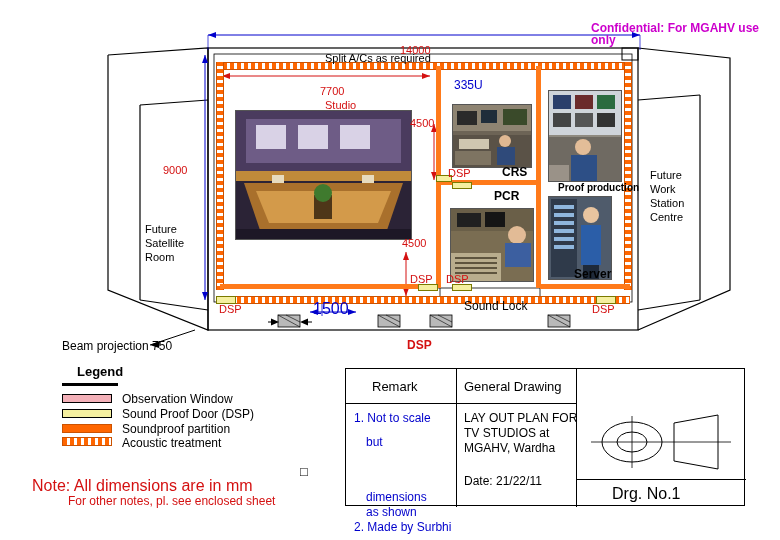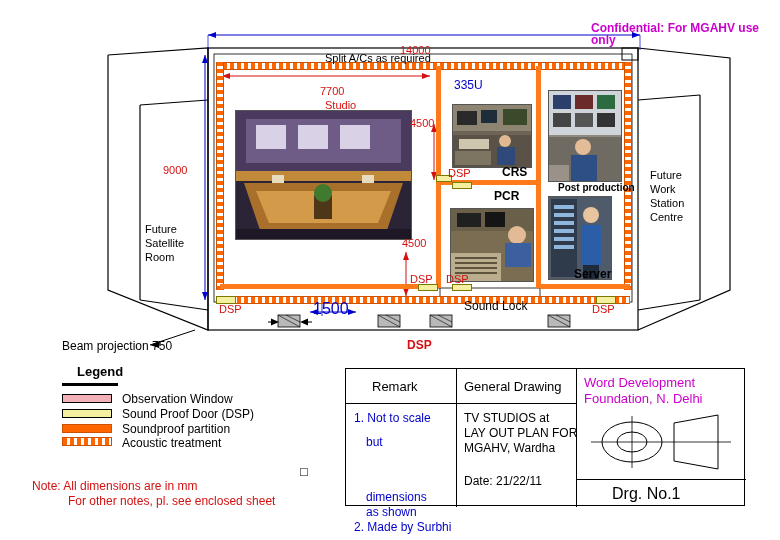--- a/index.html
+++ b/index.html
@@ -234,21 +234,21 @@
 <div class="lbl dimlabel" style="left:320px;top:85px;">7700</div>
 <div class="lbl dimlabel" style="left:325px;top:99px;">Studio</div>
 <div class="lbl dimlabel" style="left:410px;top:117px;">4500</div>
 <div class="lbl dimlabel" style="left:402px;top:237px;">4500</div>
 <div class="lbl blue" style="left:313px;top:303px;font-size:16px;">1500</div>
 <div class="lbl blue" style="left:454px;top:79px;font-size:12px;">335U</div>
 
 <div class="lbl" style="left:325px;top:52px;">Split A/Cs as required</div>
 <div class="lbl bold" style="left:487px;top:166px;font-size:12px;">CRS</div>
 <div class="lbl bold" style="left:479px;top:190px;font-size:12px;">PCR</div>
-<div class="lbl bold" style="left:543px;top:182px;font-size:10px;">Post production</div>
+<div class="lbl bold" style="left:543px;top:182px;font-size:10px;">Proof production</div>
 <div class="lbl bold" style="left:559px;top:268px;font-size:12px;">Server</div>
 <div class="lbl" style="left:464px;top:300px;font-size:12px;">Sound Lock</div>
 
 <div class="lbl" style="left:145px;top:222px;line-height:14px;">
   <div>Future</div>
   <div>Satellite</div>
   <div>Room</div>
 </div>
 
 <div class="lbl" style="left:650px;top:168px;line-height:14px;">
@@ -275,21 +275,21 @@
 
 <div class="sw" style="left:62px;top:409px;width:48px;height:7px;background:#f5f0a0;"></div>
 <div class="lbl" style="left:122px;top:408px;font-size:12px;">Sound Proof Door (DSP)</div>
 
 <div class="sw" style="left:62px;top:424px;width:48px;height:7px;background:#ff6600;border-color:#cc5200;"></div>
 <div class="lbl" style="left:122px;top:423px;font-size:12px;">Soundproof partition</div>
 
 <div class="sw" style="left:62px;top:437px;width:48px;height:7px;background:repeating-linear-gradient(90deg,#ff6600 0 4px,#ffffff 4px 7px);border-color:#cc5200;"></div>
 <div class="lbl" style="left:122px;top:437px;font-size:12px;">Acoustic treatment</div>
 
-<div class="lbl red" style="left:32px;top:480px;font-size:12px;">Note: All dimensions are in mm</div>
+<div class="lbl red" style="left:32px;top:480px;font-size:16px;">Note: All dimensions are in mm</div>
 <div class="lbl red" style="left:68px;top:495px;font-size:12px;">For other notes, pl. see enclosed sheet</div>
 
 <div class="lbl" style="left:300px;top:466px;font-size:13px;">□</div>
 
 <div id="titleblock">
   <div class="vline" style="left:110px;top:0;height:138px;"></div>
   <div class="vline" style="left:230px;top:0;height:138px;"></div>
   <div class="hline" style="left:0;top:34px;width:230px;"></div>
   <div class="hline" style="left:230px;top:110px;width:170px;"></div>
 
@@ -298,30 +298,26 @@
 
   <div class="cell blue" style="left:8px;top:42px;font-size:12px;line-height:15px;">
     <div>1. Not to scale</div>
     <div style="padding-left:12px;margin-top:9px;">but</div>
     <div style="padding-left:12px;margin-top:40px;">dimensions</div>
     <div style="padding-left:12px;">as shown</div>
     <div>2. Made by Surbhi</div>
   </div>
 
   <div class="cell" style="left:118px;top:42px;font-size:12px;line-height:15px;">
+    <div>LAY OUT PLAN FOR</div>
     <div>TV STUDIOS at</div>
-    <div>LAY OUT PLAN FOR</div>
     <div>MGAHV, Wardha</div>
   </div>
   <div class="cell" style="left:118px;top:105px;font-size:12px;">Date: 21/22/11</div>
 
-  <div class="cell mag" style="left:238px;top:6px;font-size:13px;line-height:16px;">
-    <div>Word Development</div>
-    <div>Foundation, N. Delhi</div>
-  </div>
 
   <svg class="cell" style="left:240px;top:42px;" width="150" height="62" viewBox="0 0 150 62">
     <line x1="5" y1="31" x2="145" y2="31" stroke="#000" stroke-width="0.8"></line>
     <ellipse cx="46" cy="31" rx="30" ry="20" fill="none" stroke="#000" stroke-width="1"></ellipse>
     <ellipse cx="46" cy="31" rx="15" ry="10" fill="none" stroke="#000" stroke-width="1"></ellipse>
     <line x1="46" y1="5" x2="46" y2="57" stroke="#000" stroke-width="0.8"></line>
     <path d="M88 12 L88 50 L132 58 L132 4 Z" fill="none" stroke="#000" stroke-width="1"></path>
   </svg>
 
   <div class="cell" style="left:266px;top:116px;font-size:16px;">Drg. No.1</div>

